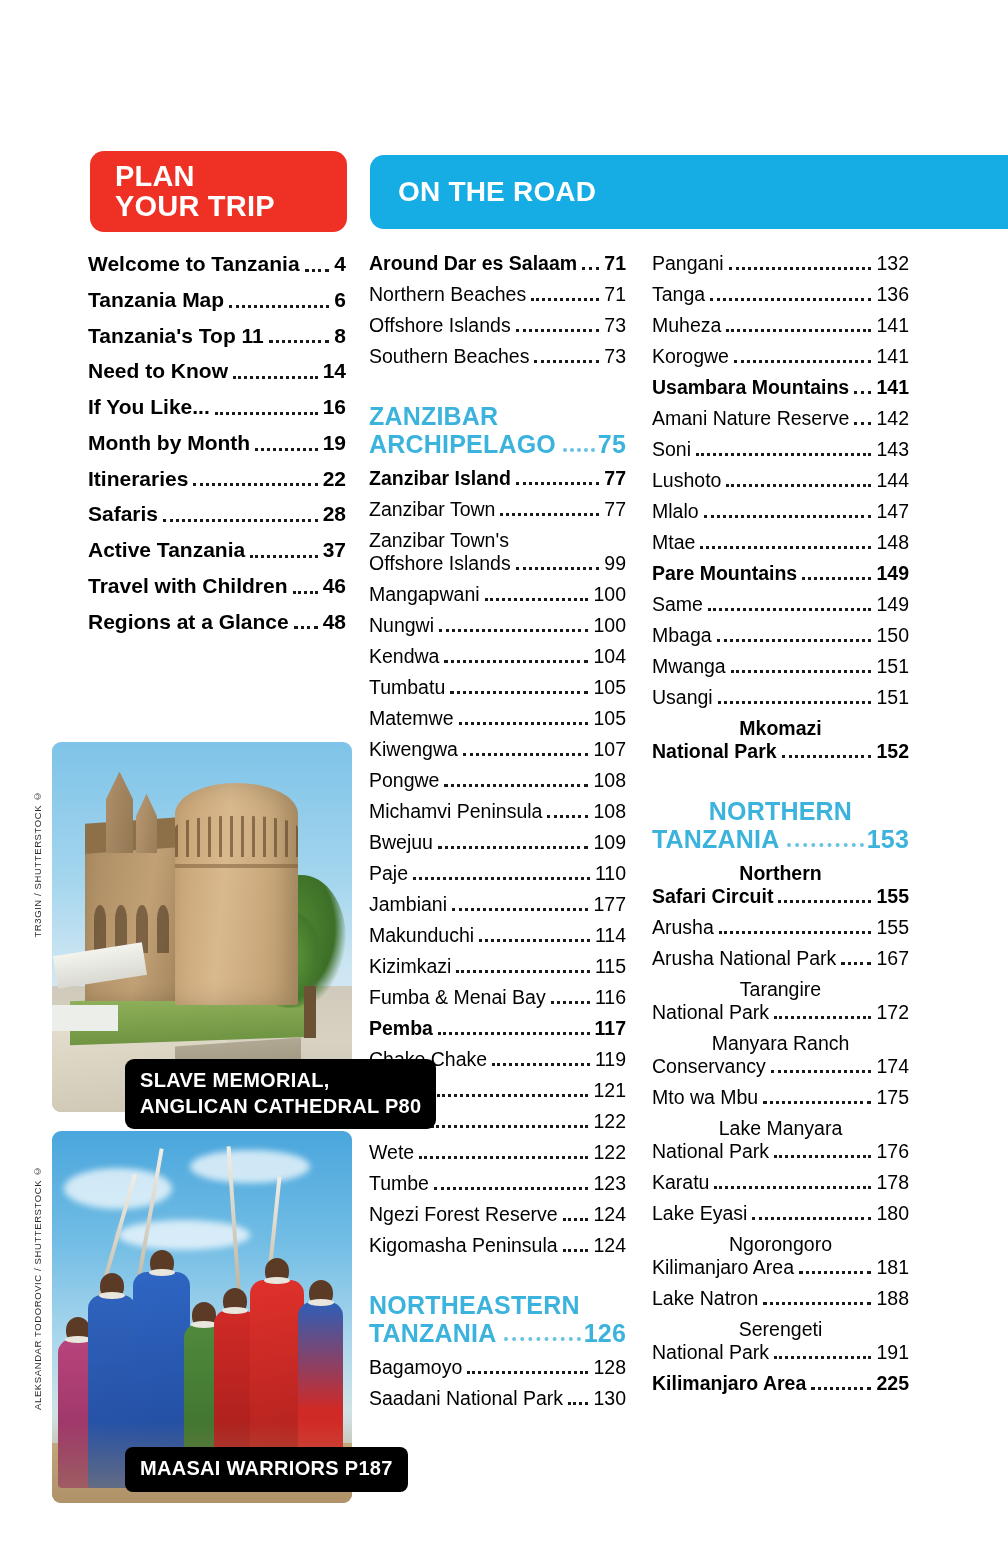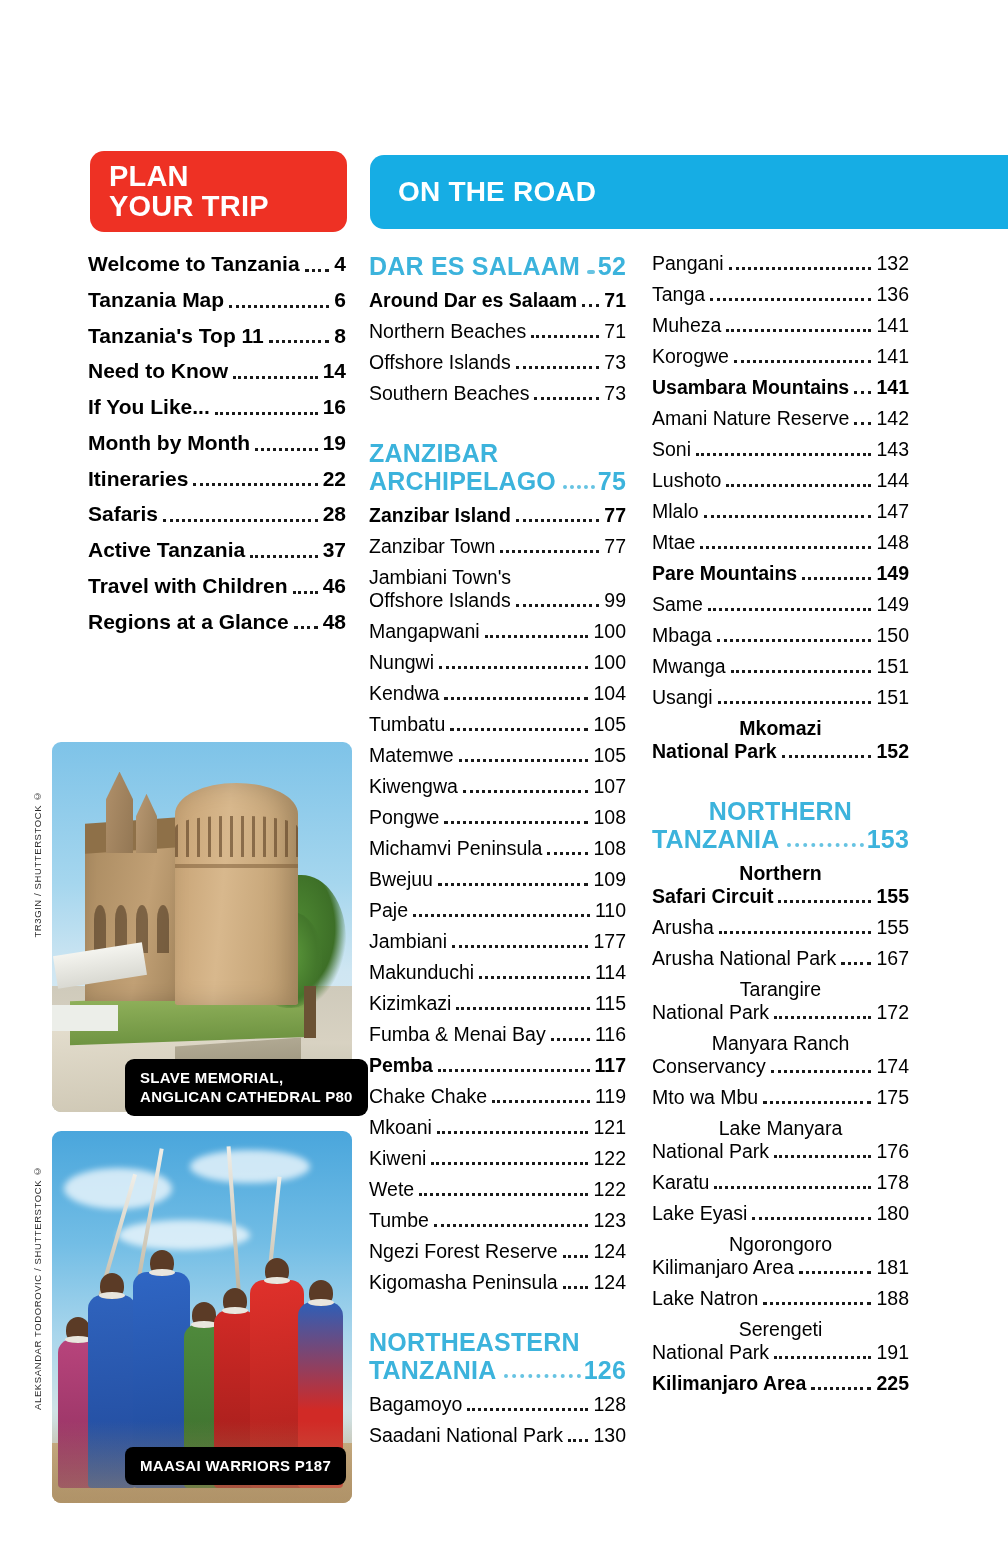--- a/index.html
+++ b/index.html
@@ -22,21 +22,21 @@
     display: flex;
     align-items: center;
     color: #ffffff;
     font-weight: bold;
     letter-spacing: 0.2px;
   }
 
   .pill-plan {
     left: 90px; top: 0; width: 257px; height: 81px;
     background: #ee3124;
-    padding-left: 19px;
+    padding-left: 25px;
     line-height: 1.03;
     font-size: 29px;
   }
   .pill-plan .l1 { display: block; }
   .pill-plan .l2 { display: block; }
 
   .pill-road {
     left: 370px; top: 4px; width: 660px; height: 74px;
     background: #16ade4;
     padding-left: 28px;
@@ -255,21 +255,21 @@
     background: linear-gradient(180deg, rgba(198,171,128,0), rgba(180,150,106,.55));
   }
 
   
   .caption {
     position: absolute;
     background: #000000;
     color: #ffffff;
     border-radius: 9px;
     font-weight: bold;
-    font-size: 15px;
+    font-size: 20px;
     line-height: 1.28;
     letter-spacing: 0.3px;
     padding: 9px 15px 10px 15px;
     white-space: pre-line;
   }
   .caption-1 { left: 125px; top: 1059px; }
   .caption-2 { left: 125px; top: 1447px; border-radius: 8px; }
 
   
   .credit {
@@ -352,27 +352,20 @@
       <span class="page">46</span>
     </div>
     <div class="entry">
       <span class="label">Regions at a Glance</span>
       <span class="leader"></span>
       <span class="page">48</span>
     </div>
   </div>
 
 <div class="col col-2" id="col2">
-    <div class="section-head">
-      <div class="head-line">
-        <span class="label">DAR ES SALAAM</span>
-        <span class="leader"></span>
-        <span class="page">52</span>
-      </div>
-    </div>
     <div class="entry bold">
       <span class="label">Around Dar es Salaam</span>
       <span class="leader"></span>
       <span class="page">71</span>
     </div>
     <div class="entry">
       <span class="label">Northern Beaches</span>
       <span class="leader"></span>
       <span class="page">71</span>
     </div>
@@ -398,21 +391,21 @@
       <span class="label">Zanzibar Island</span>
       <span class="leader"></span>
       <span class="page">77</span>
     </div>
     <div class="entry">
       <span class="label">Zanzibar Town</span>
       <span class="leader"></span>
       <span class="page">77</span>
     </div>
     <div class="entry two-line">
-      <span class="first">Jambiani Town's</span>
+      <span class="first">Zanzibar Town's</span>
       <div class="second-row">
         <span class="label">Offshore Islands</span>
         <span class="leader"></span>
         <span class="page">99</span>
       </div>
     </div>
     <div class="entry">
       <span class="label">Mangapwani</span>
       <span class="leader"></span>
       <span class="page">100</span>

